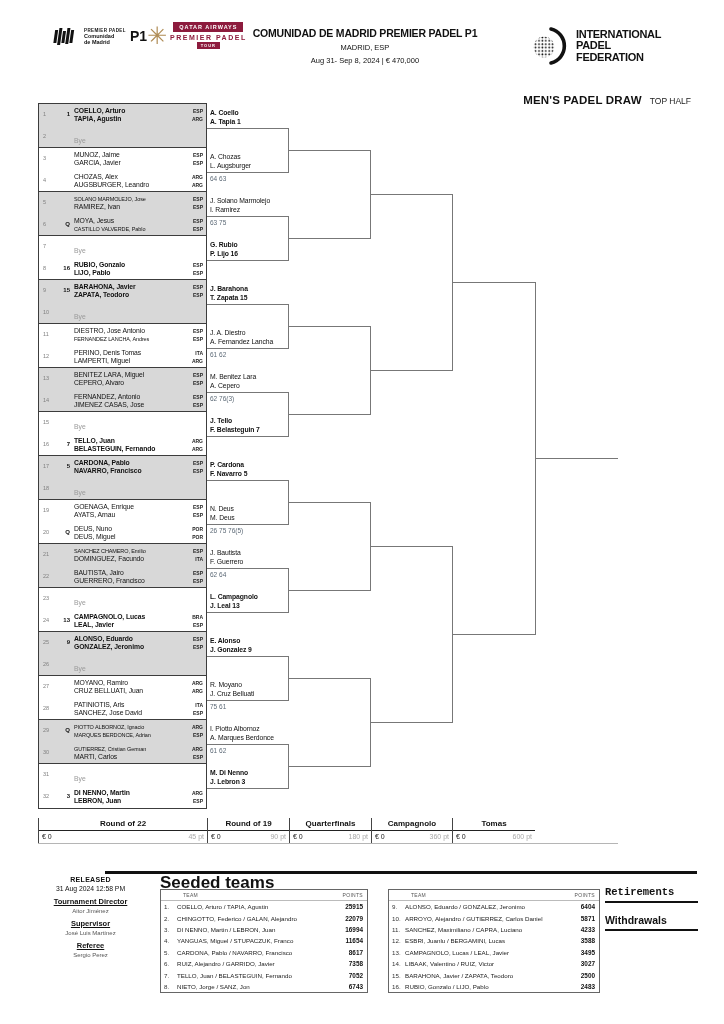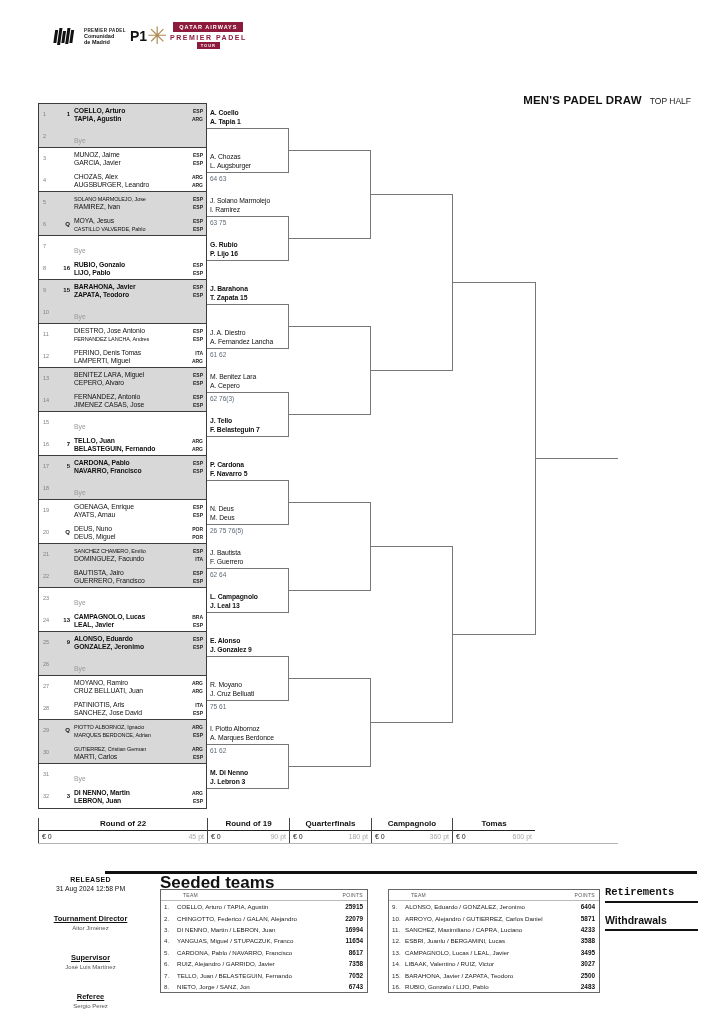--- a/index.html
+++ b/index.html
@@ -66,21 +66,21 @@
   .rc-name{font-size:8px;font-weight:bold;text-align:center;border-bottom:1.5px solid #222;padding:1px 0 2px;}
   .rc-vals{display:flex;justify-content:space-between;padding:2px 3px 3px;}
   .rc-prize{font-size:7px;color:#222;}
   .rc-pts{font-size:7px;color:#a8a8a8;}
 
   
   #thickbar{position:absolute;left:105px;top:871px;width:592px;height:3px;background:#111;}
   #released{position:absolute;left:28px;top:876px;width:125px;text-align:center;}
   .rel-label{font-size:7px;font-weight:bold;letter-spacing:.3px;}
   .rel-date{font-size:6.8px;margin-top:2px;}
-  .official{margin-top:22px;}
+  .official{margin-top:5px;}
   .role{font-size:7.5px;font-weight:bold;text-decoration:underline;}
   .oname{font-size:6px;color:#555;margin-top:2px;}
   #seeded-title{position:absolute;left:160px;top:873px;font-size:17px;font-weight:bold;}
   .st{position:absolute;top:889px;border:1px solid #666;background:#fff;box-sizing:border-box;}
   #st-left{left:160px;width:208px;}
   #st-right{left:388px;width:212px;}
   .st-head{display:flex;justify-content:space-between;padding:2px 4px 2px 22px;border-bottom:1px solid #bbb;}
   .st-head span{font-size:5px;color:#555;letter-spacing:.3px;}
   .st-row{display:flex;align-items:center;height:11.4px;padding:0 4px 0 3px;}
   .st-rank{width:13px;font-size:6.2px;color:#333;}
@@ -116,21 +116,42 @@
 
   <div class="hdr-qatar">
     <div class="q-star">✳</div>
     <div class="q-col">
       <div class="q-airways">QATAR AIRWAYS</div>
       <div class="q-premier">PREMIER PADEL</div>
       <div class="q-tour">TOUR</div>
     </div>
   </div>
 
-
+  <div class="hdr-center">
+    <div class="t-title">COMUNIDAD DE MADRID PREMIER PADEL P1</div>
+    <div class="t-loc">MADRID, ESP</div>
+    <div class="t-dates">Aug 31- Sep 8, 2024   |  € 470,000</div>
+  </div>
+
+  <div class="hdr-ipf">
+    <svg width="40" height="40" viewBox="0 0 40 40">
+      <defs>
+        <pattern id="dots" width="3.4" height="3.4" patternUnits="userSpaceOnUse">
+          <circle cx="1.2" cy="1.2" r="0.9" fill="#111"></circle>
+        </pattern>
+      </defs>
+      <circle cx="13" cy="21" r="10.5" fill="url(#dots)"></circle>
+      <path d="M 20 3 A 17.5 17.5 0 0 1 20 37" fill="none" stroke="#111" stroke-width="3.6" stroke-linecap="round"></path>
+    </svg>
+    <div class="ipf-txt">
+      <div>INTERNATIONAL</div>
+      <div>PADEL</div>
+      <div>FEDERATION</div>
+    </div>
+  </div>
 
   <div class="draw-title">
     <span class="dt-main">MEN'S PADEL DRAW</span><span class="dt-half">TOP HALF</span>
   </div>
 
   <div id="bracket">
     <div id="lines">
         <div class="bline" style="left: 169px; top: 25px; width: 81px; height: 1px;"></div>
         <div class="bline" style="left: 169px; top: 69px; width: 81px; height: 1px;"></div>
         <div class="bline" style="left: 169px; top: 113px; width: 81px; height: 1px;"></div>

